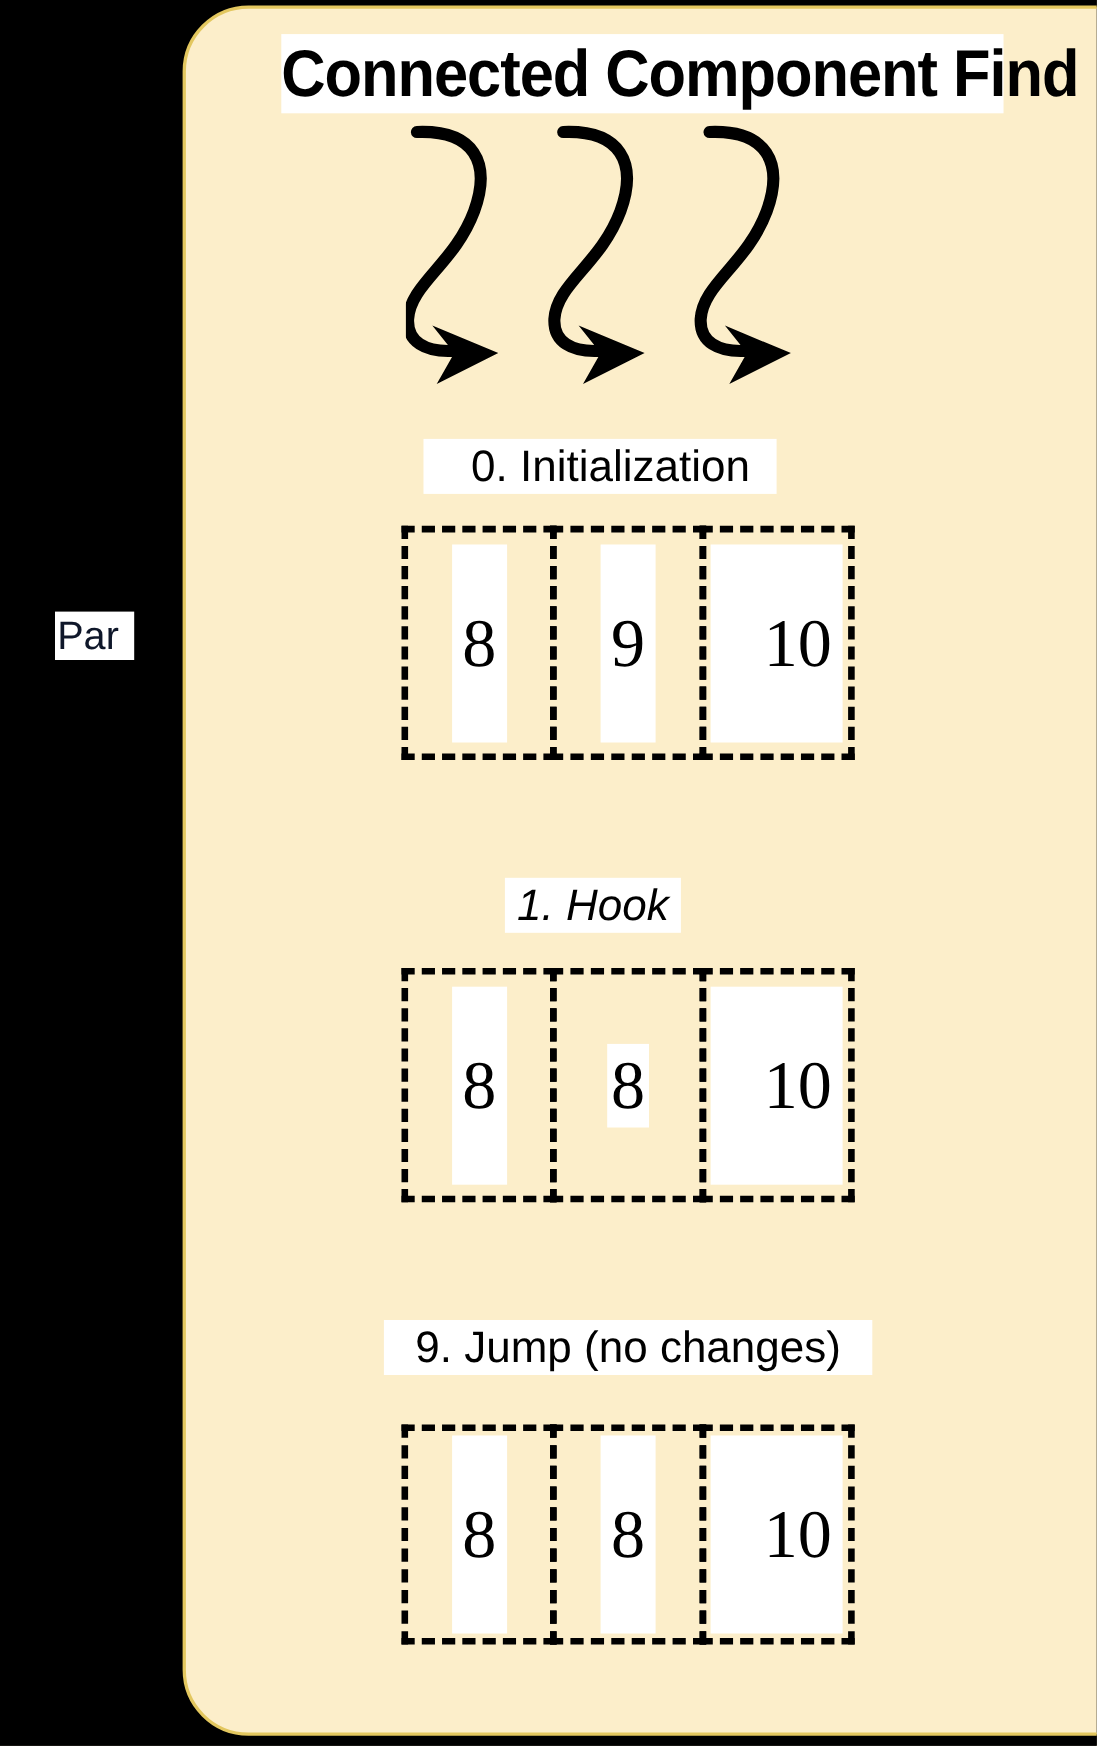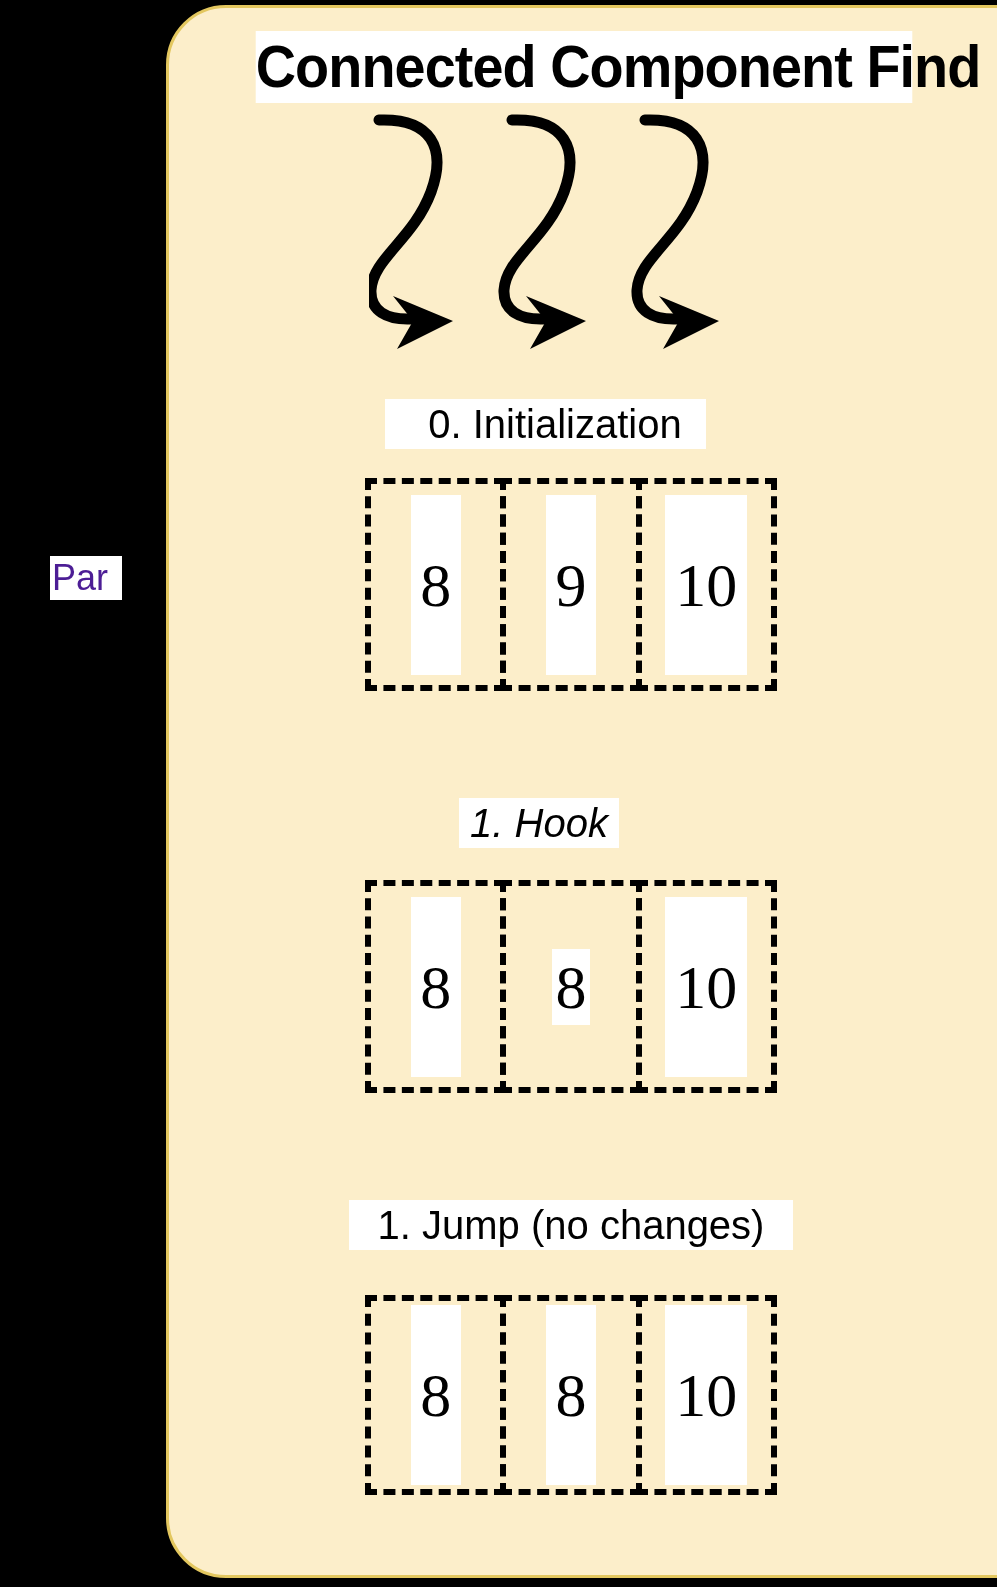--- a/index.html
+++ b/index.html
@@ -15,21 +15,21 @@
     font-family: "Liberation Sans", sans-serif;
   }
 
   
   #side-label {
     position: absolute;
     left: 50px;
     top: 556px;
     height: 44px;
     background: #ffffff;
-    color: #4c1d95;
+    color: #0f172a;
     font-family: "Liberation Sans", sans-serif;
     font-size: 36px;
     line-height: 44px;
     white-space: nowrap;
     padding: 0 2px;
     overflow: hidden;
     width: 68px;
   }
 
   
@@ -114,21 +114,21 @@
     display: flex;
     align-items: center;
     justify-content: center;
     font-family: "Liberation Serif", serif;
     font-size: 62px;
     color: #000000;
     line-height: 1;
   }
   .slot.tall  { width: 50px;  height: 180px; }
   .slot.short { width: 38px;  height: 76px;  }
-  .slot.wide  { width: 82px;  height: 180px; }
+  .slot.wide  { width: 82px;  height: 180px; padding-left: 38px; }
 </style>
 </head>
 <body>
 
 <div id="side-label">Par</div>
 
 <div id="panel">
 
   <div id="title">Connected Component Find</div>
 
@@ -169,21 +169,21 @@
       <div class="cell">
         <div class="slot short">8</div>
       </div>
       <div class="cell">
         <div class="slot wide">10</div>
       </div>
     </div>
   </div>
 
   <div class="stage">
-    <div class="stage-label" style="left:180px; top:1192px; width:434px;">1. Jump (no changes)</div>
+    <div class="stage-label" style="left:180px; top:1192px; width:434px;">9. Jump (no changes)</div>
     <div class="array" style="left:196px; top:1287px; width:412px; height:200px;">
       <div class="cell">
         <div class="slot tall">8</div>
       </div>
       <div class="cell">
         <div class="slot tall">8</div>
       </div>
       <div class="cell">
         <div class="slot wide">10</div>
       </div>

